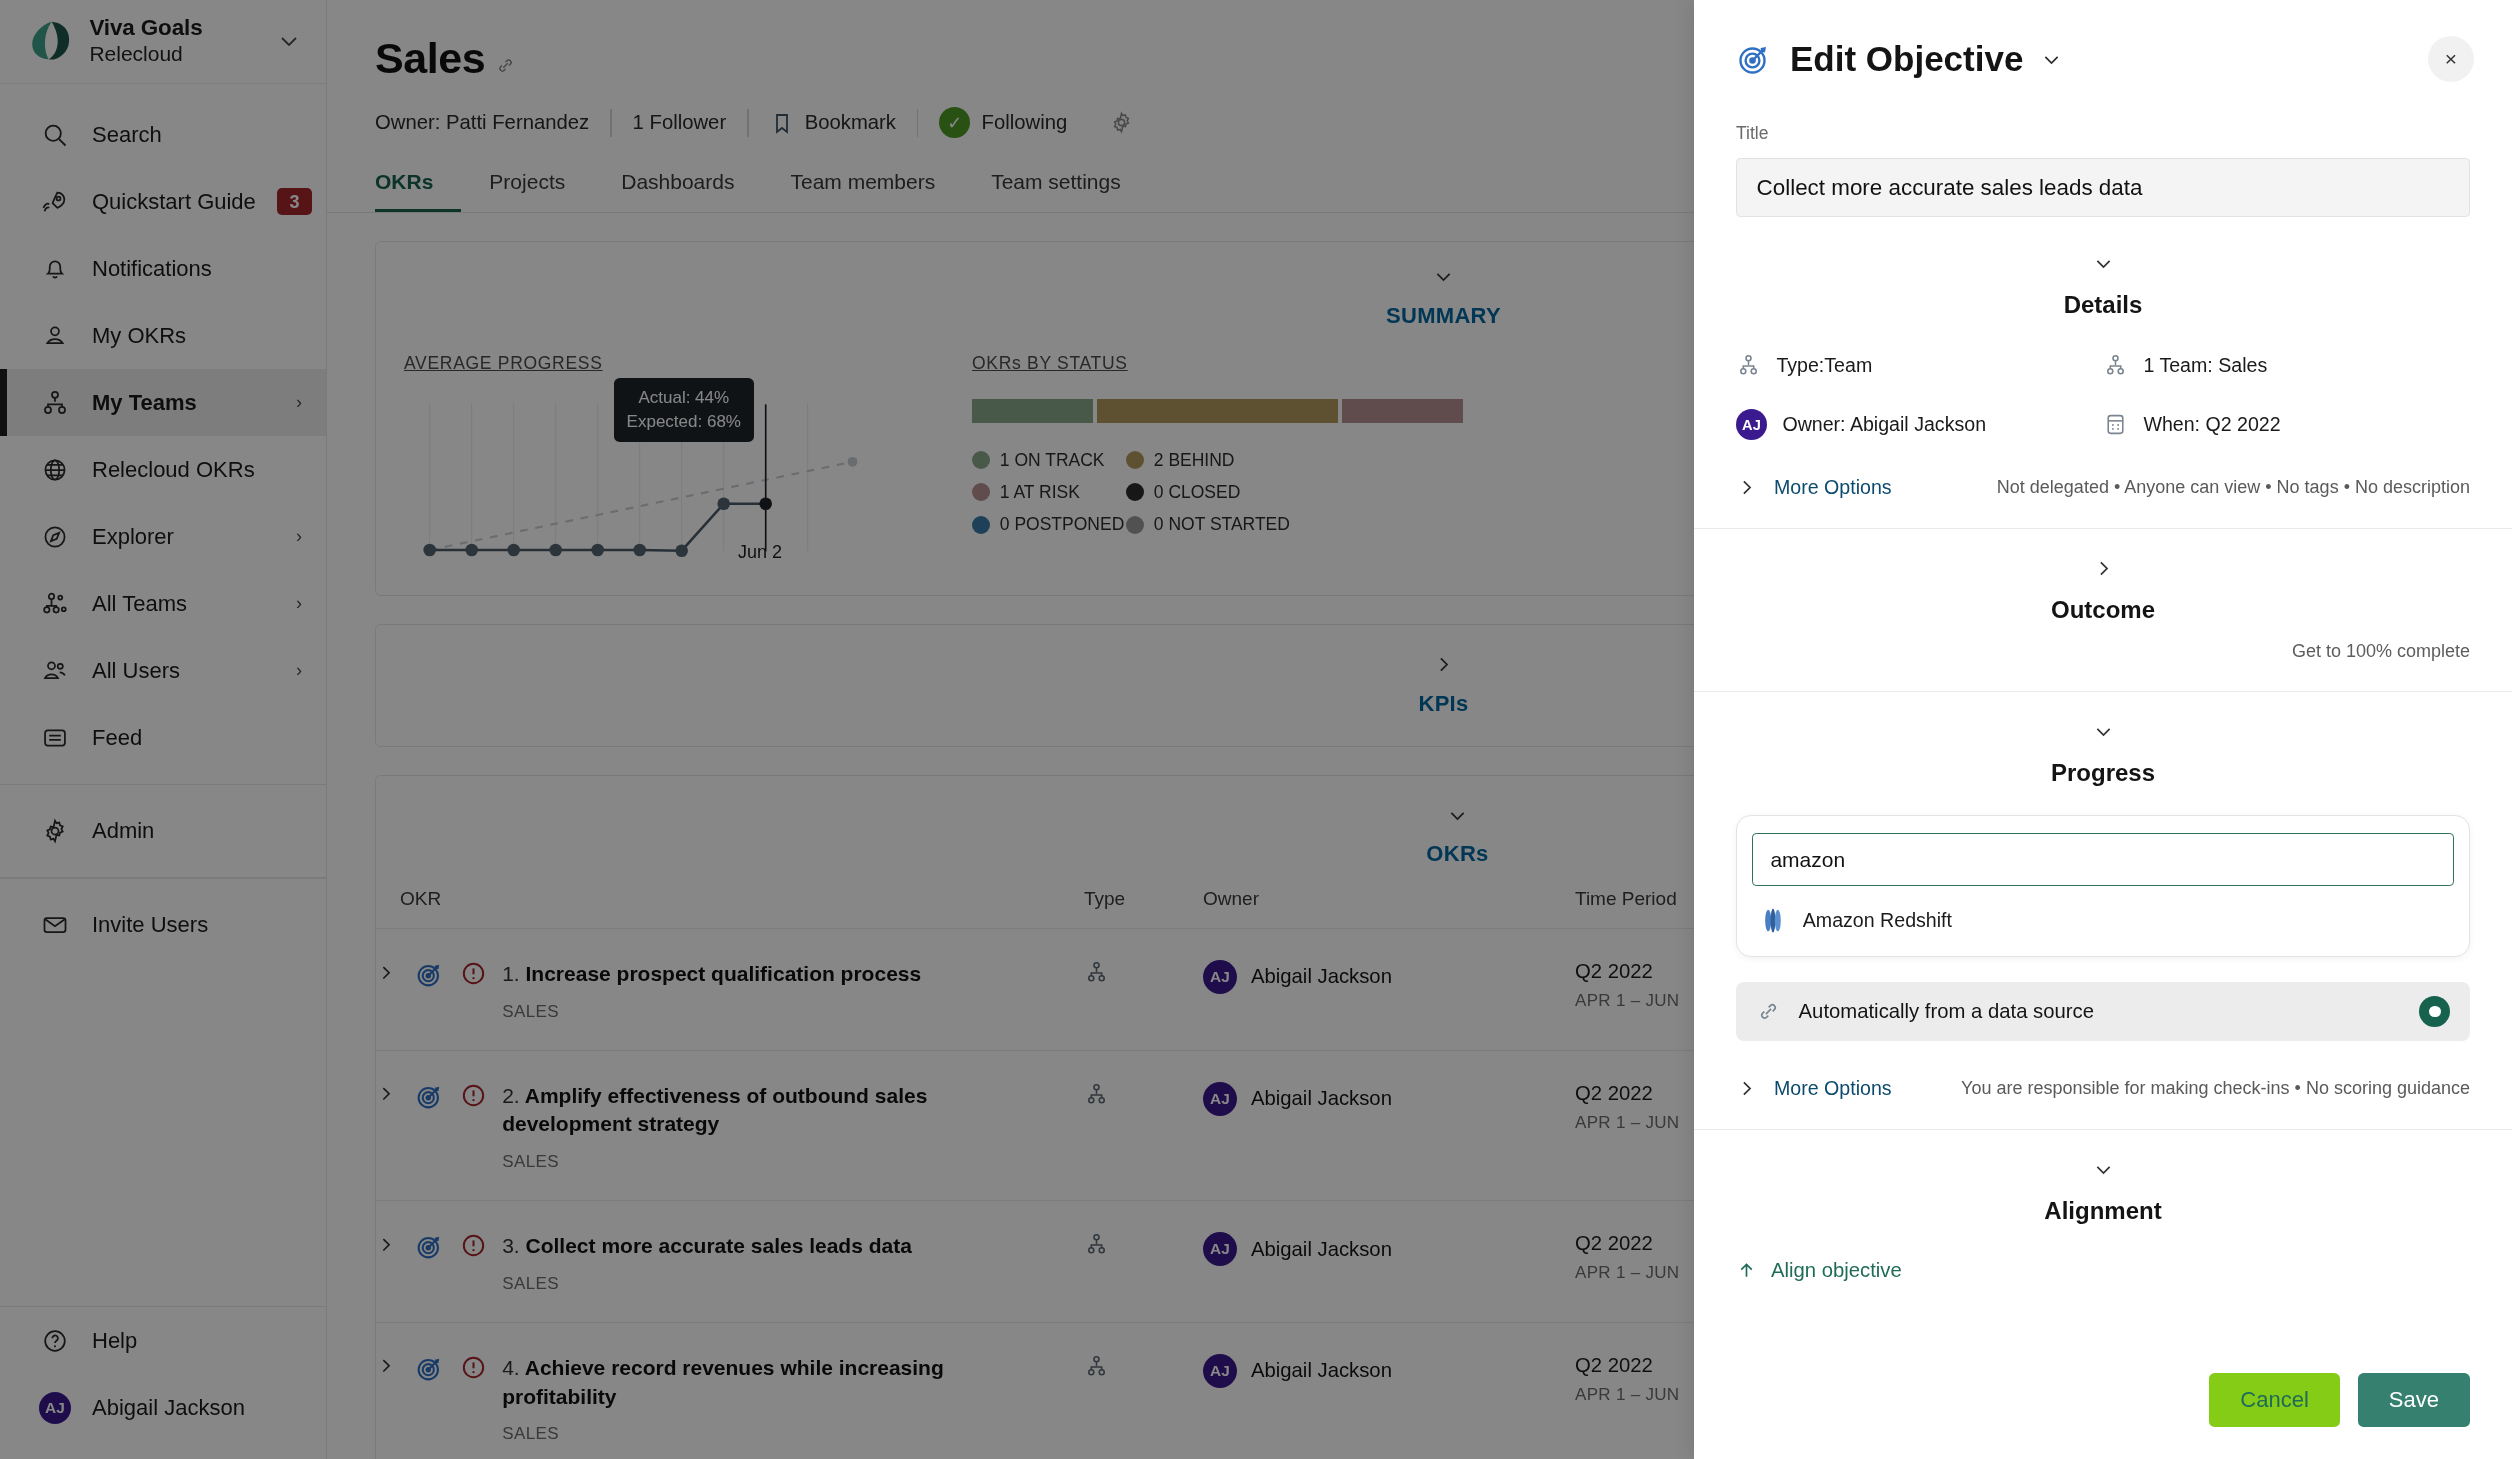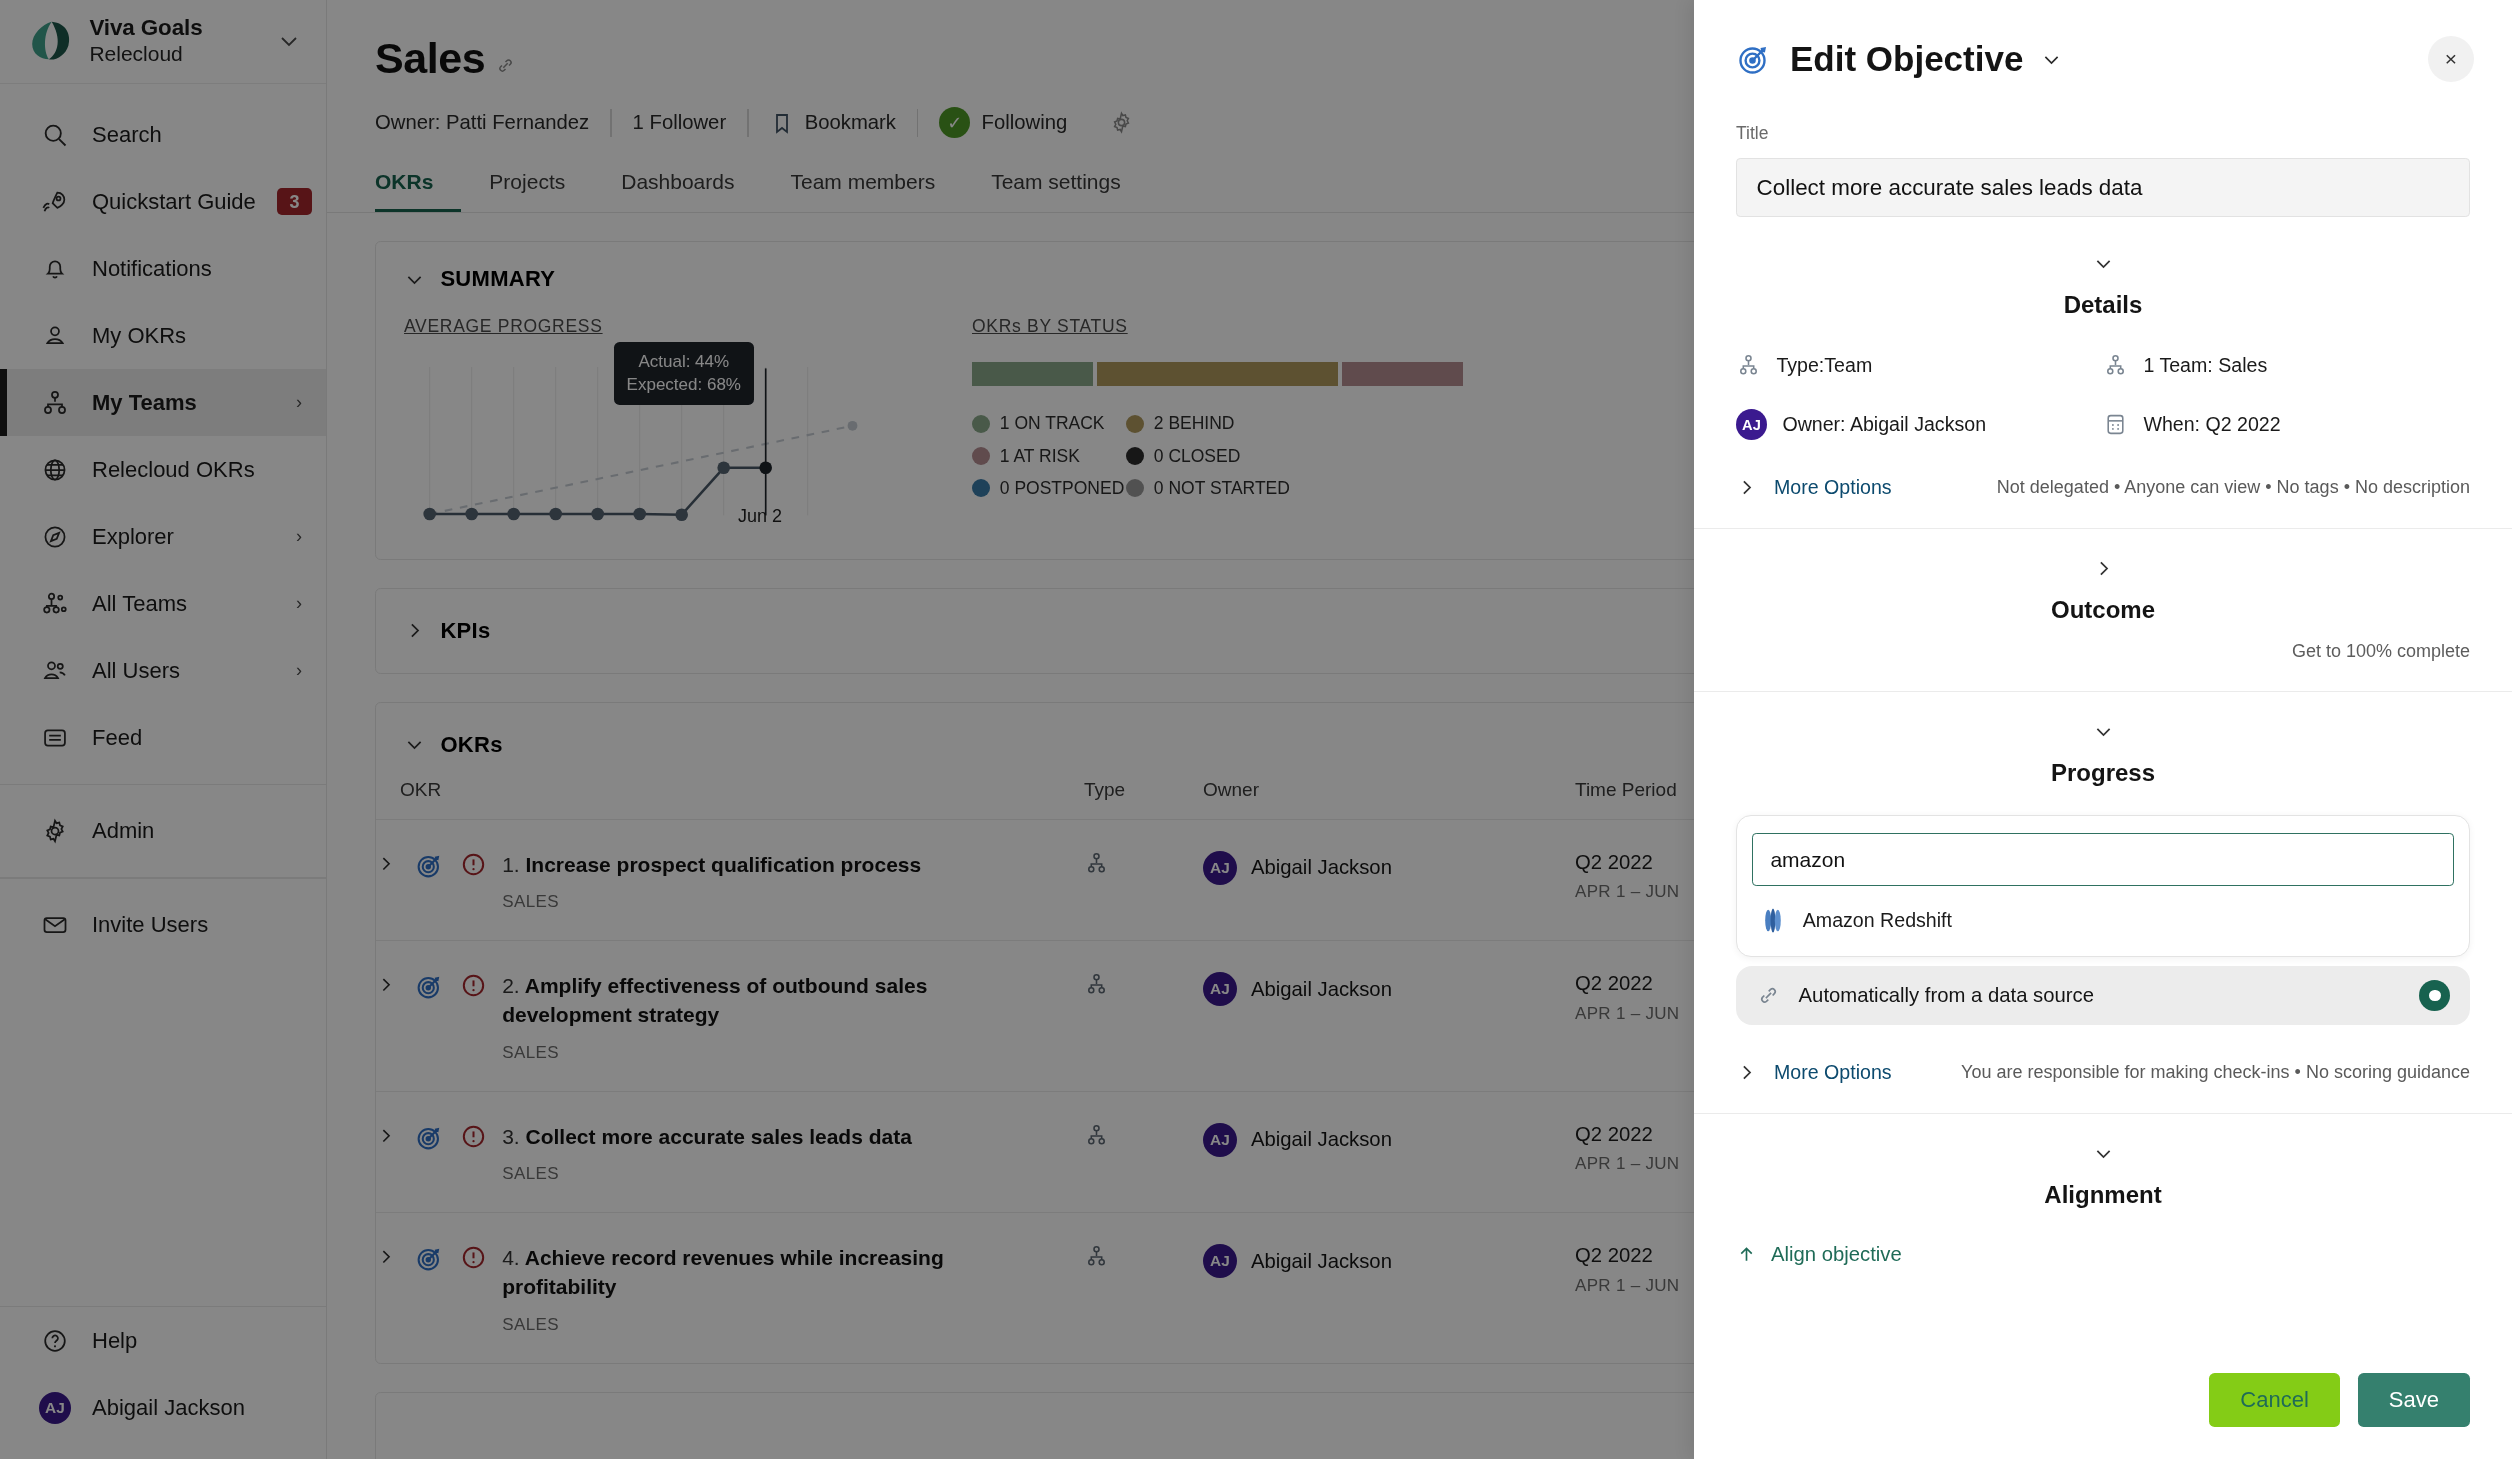--- a/index.html
+++ b/index.html
@@ -82,21 +82,21 @@
   .tab { padding: 0 28px 15.4px 28px; font-size: 21px; color: #3a3a3a; cursor: pointer; white-space: nowrap;}
   .tab:first-child { padding-left: 0; margin-left: 0;}
   .tab.active { color: #17624f; font-weight: 600; border-bottom: 3.5px solid #17624f; }
 
   .content-scroll { padding: 0 0 0 0; }
   .card {
     margin: 28px 0 0 48px; margin-right: 0;
     border: 1.4px solid #e7e7e7; border-radius: 5.6px; background: #fff;
     padding: 24px 28px;
   }
-  .card-head { display: flex; align-items: center; gap: 15.4px; font-size: 22px; font-weight: 700; color: #000000; letter-spacing: 0.3px;}
+  .card-head { display: flex; align-items: center; gap: 15.4px; font-size: 22px; font-weight: 700; color: #0369a1; letter-spacing: 0.3px; flex-direction: column;}
   .chev { color: #333; font-size: 21px; display:inline-block; }
 
   .summary-body { display: flex; gap: 0; margin-top: 24px; }
   .sum-col { flex: 0 0 519px; }
   .sum-label { font-size: 17.5px; color: #4c4c4c; letter-spacing: 0.7px; text-decoration: underline; }
   .chart-wrap { position: relative; height: 182px; margin-top: 15.4px; }
   .okrs-status { flex: 0 0 491px; margin-left: 49px;}
   .status-bar { display: flex; gap: 4.2px; margin-top: 25px; height: 24px; }
   .legend { display: grid; grid-template-columns: 154px 168px; row-gap: 11.2px; margin-top: 27px; }
   .legend-item { display: flex; align-items: center; gap: 9.8px; font-size: 17.5px; color: #2e2e2e; }
@@ -171,21 +171,21 @@
     box-shadow: 0 1.4px 7px rgba(0,0,0,.05);
     padding: 17px 15.4px 12.6px 15.4px;
   }
   .search-input {
     border: 1.4px solid #2f7161; border-radius: 4.2px; height: 53px;
     display: flex; align-items: center; padding: 0 17px;
     font-size: 21px; color: #121212;
   }
   .opt-row { display: flex; align-items: center; gap: 18px; padding: 21px 8.4px 9.8px 8.4px; font-size: 19.6px; color: #1b1b1b; }
   .ds-row {
-    margin-top: 9px; background: #ececec; border-radius: 16px;
+    margin-top: 25px; background: #ececec; border-radius: 8px;
     height: 59px; display: flex; align-items: center; padding: 0 19.6px; gap: 18px;
     font-size: 20.3px; color: #141414;
   }
   .radio-on {
     margin-left: auto; width: 31px; height: 31px; border-radius: 50%;
     background: #17624f; display: flex; align-items: center; justify-content: center;
   }
   .radio-on i { width: 11.2px; height: 11.2px; border-radius: 50%; background: #fff; display: block;}
   .align-link { display: flex; align-items: center; gap: 14px; margin-top: 34px; color: #1f6b57; font-size: 20.3px; }
 

